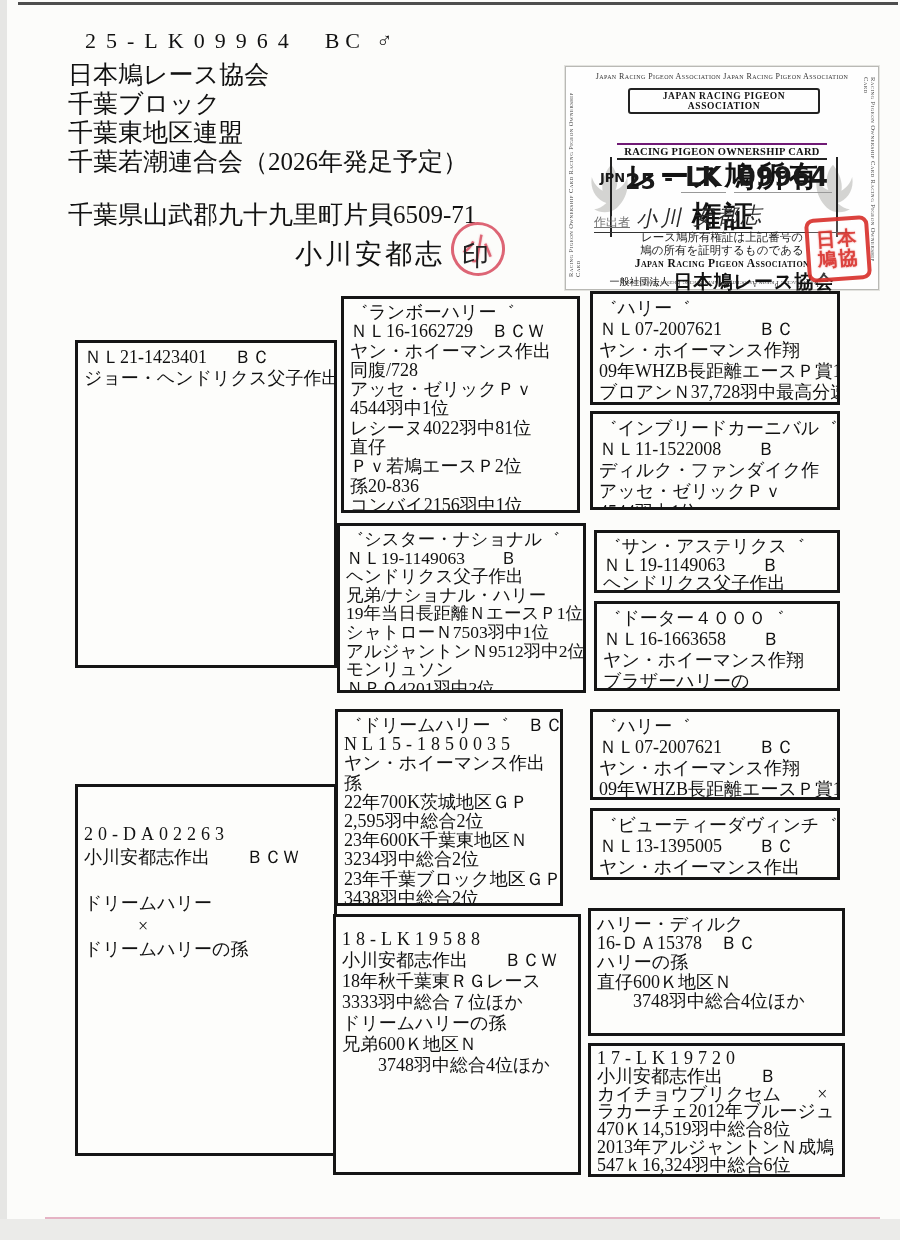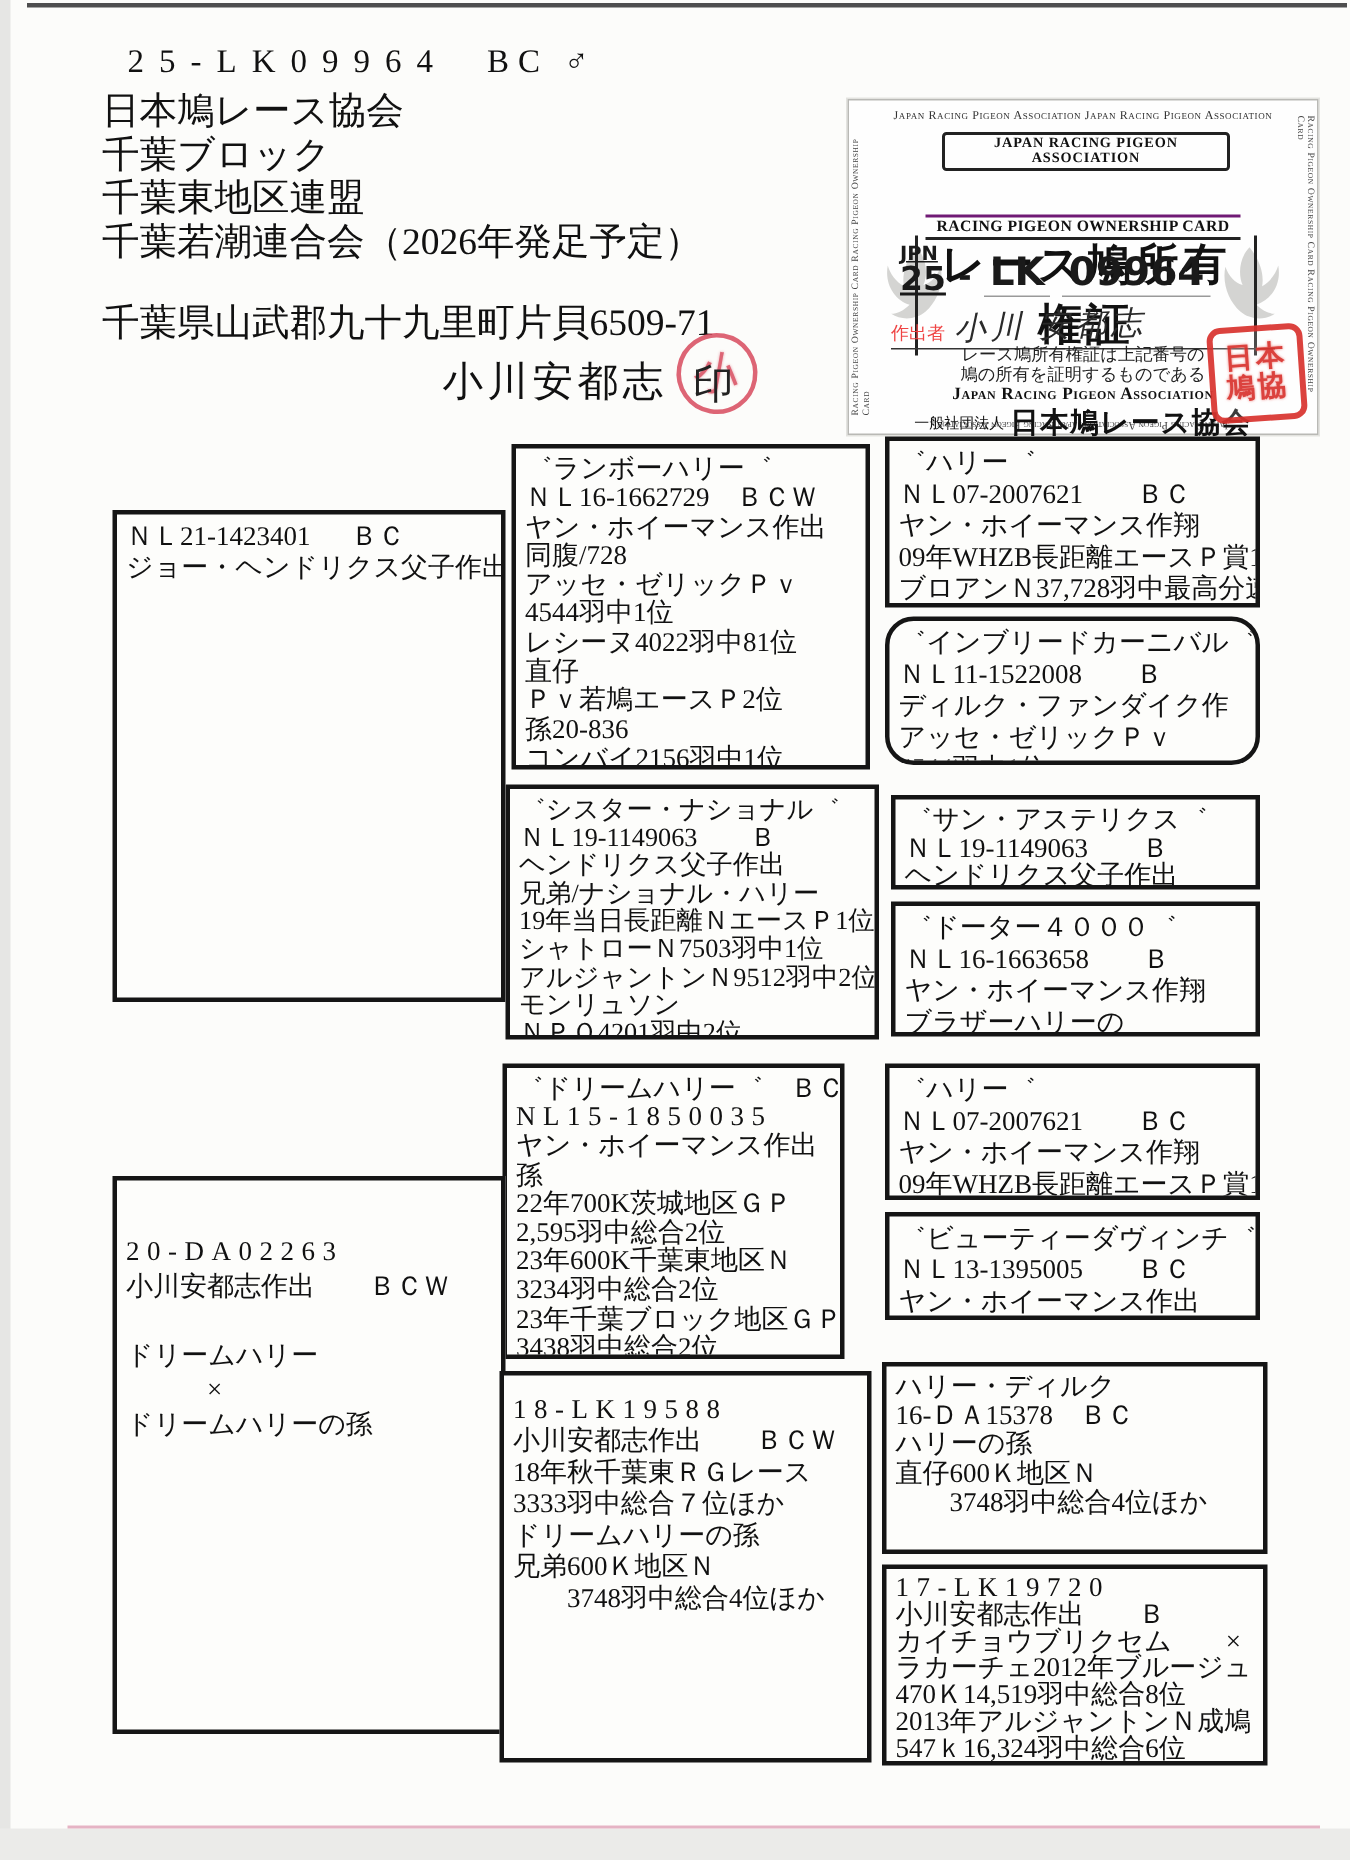--- a/index.html
+++ b/index.html
@@ -31,27 +31,27 @@
   .card-top-text{top:5px;left:0;width:100%;text-align:center;font-size:8px;letter-spacing:.4px;
         font-variant:small-caps;color:#333;white-space:nowrap;}
   .card-banner{top:21px;left:62px;width:188px;border:2px solid #222;border-radius:3px;
         text-align:center;font-size:9.5px;font-weight:bold;letter-spacing:.6px;padding:1px 0;color:#111;}
   .card-title-jp{top:42px;left:44px;width:224px;text-align:center;font-size:29px;font-weight:bold;
         letter-spacing:3px;border-left:2px solid #222;border-right:2px solid #222;margin-top:48px;}
   .card-title-en{top:76px;left:51px;width:210px;text-align:center;font-size:10.5px;font-weight:bold;
         border-top:2px solid #701a75;border-bottom:2px solid #222;padding:1px 0;letter-spacing:.3px;}
   .card-id-row{top:96px;left:34px;display:flex;align-items:flex-end;gap:8px;
         font-family:"DejaVu Sans","Liberation Sans",sans-serif;font-weight:bold;color:#1a1a1a;}
-  .card-id-jpn{display:flex;flex-direction:column;line-height:1;font-size:13px;text-decoration:underline;}
+  .card-id-jpn{display:flex;flex-direction:row;line-height:1;font-size:13px;}
   .card-id-jpn .yr{font-size:22px;line-height:1;}
   .card-id-dash{font-size:22px;line-height:1.2;}
   .card-id-series,.card-id-num{font-size:26px;line-height:1.1;border-bottom:1px solid #999;padding:0 4px;}
   .card-maker-row{top:136px;left:28px;width:256px;border-bottom:1.5px solid #333;display:flex;
         align-items:flex-end;gap:6px;padding-bottom:1px;}
-  .card-maker-label{font-size:12px;color:#ef4444;}
+  .card-maker-label{font-size:12px;color:#737373;text-decoration:underline;}
   .card-signature{font-size:21px;font-style:italic;transform:rotate(-2deg);letter-spacing:3px;color:#2a2a2a;}
   .card-statement{top:164px;left:0;width:100%;text-align:center;font-size:11.5px;line-height:13px;color:#222;}
   .card-assoc-en{top:190px;left:0;width:100%;text-align:center;font-size:11.5px;font-weight:bold;
         font-variant:small-caps;letter-spacing:.4px;}
   .card-assoc-jp{top:202px;left:0;width:100%;text-align:center;}
   .card-assoc-prefix{font-size:10px;vertical-align:3px;}
   .card-assoc-name{font-size:19px;font-weight:bold;letter-spacing:1px;}
   .card-side{font-size:6.5px;color:#444;letter-spacing:.4px;writing-mode:vertical-rl;height:200px;
         overflow:hidden;font-variant:small-caps;}
   .card-side.left{top:10px;left:1px;transform:rotate(180deg);}
@@ -68,21 +68,21 @@
 
   
   .pbox{position:absolute;border:3px solid #151515;background:#fdfdfb;padding:4px 6px;box-sizing:border-box;
         font-size:18px;line-height:21px;overflow:hidden;}
   .bline{white-space:pre;}
   .bline.r{}
   .bline.spread{letter-spacing:5px;}
   .box-sire{left:75px;top:340px;width:262px;height:328px;}
   .box-rambo{left:341px;top:296px;width:239px;height:217px;line-height:19.3px;}
   .box-harry1{left:590px;top:291px;width:250px;height:114px;}
-  .box-inbreed{left:590px;top:411px;width:250px;height:99px;border-radius:19px;}
+  .box-inbreed{left:590px;top:411px;width:250px;height:99px;}
   .box-sister{left:337px;top:523px;width:249px;height:170px;line-height:18.6px;font-size:17.5px;}
   .box-sanasterix{left:594px;top:530px;width:246px;height:63px;line-height:18.5px;}
   .box-daughter{left:594px;top:601px;width:246px;height:90px;}
   .box-dream{left:335px;top:709px;width:228px;height:197px;line-height:19.2px;}
   .box-dam{left:75px;top:784px;width:262px;height:372px;padding-top:36px;line-height:23px;}
   .box-lk19588{left:333px;top:914px;width:248px;height:261px;padding-top:12px;}
   .box-harry2{left:590px;top:709px;width:250px;height:91px;}
   .box-beauty{left:590px;top:808px;width:250px;height:72px;}
   .box-harrydirk{left:588px;top:908px;width:257px;height:128px;line-height:19.2px;}
   .box-lk19720{left:588px;top:1043px;width:257px;height:134px;line-height:17.8px;font-size:18px;}

